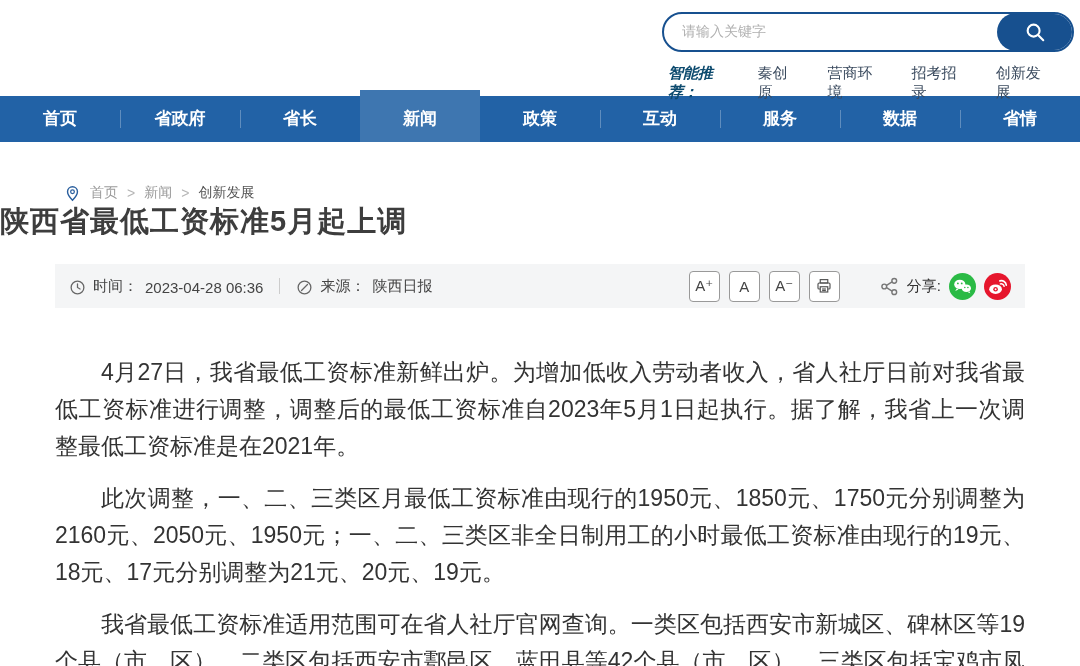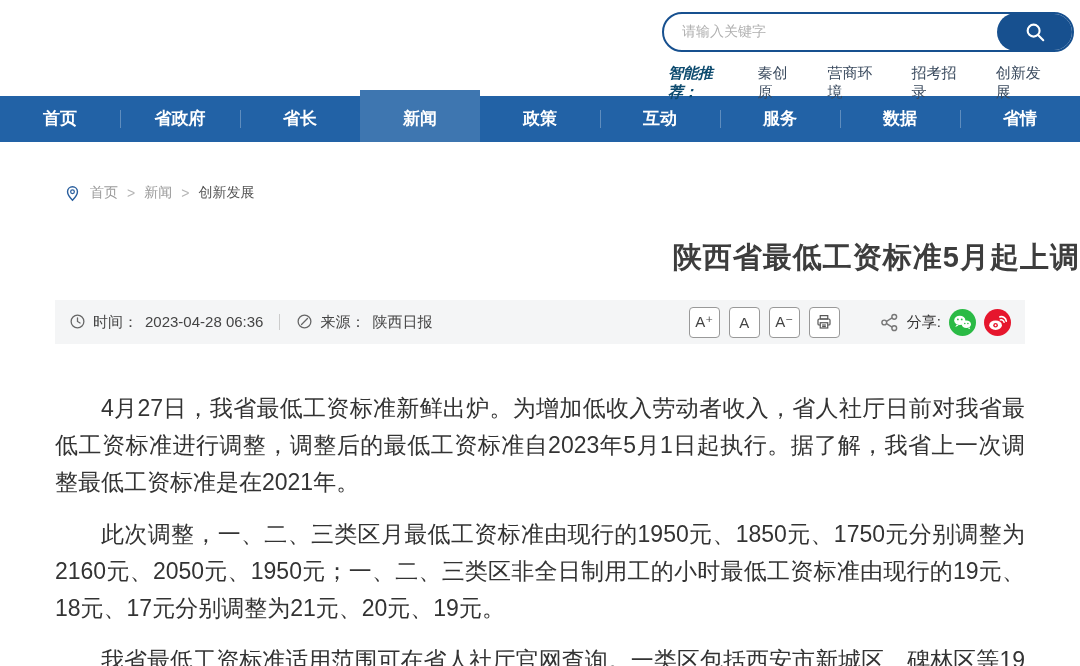--- a/index.html
+++ b/index.html
@@ -39,26 +39,26 @@
   .nav li.active::before, .nav li.active + li::before { display:none; }
 
   
   .breadcrumb { margin:42px 0 0 64px; display:flex; align-items:center; gap:9px; font-size:14px; color:#9a9a9a; }
   .breadcrumb .pin { width:17px; height:17px; }
   .breadcrumb a { color:#9a9a9a; text-decoration:none; cursor:pointer; }
   .breadcrumb .current { color:#555; }
   .breadcrumb .sep { color:#b5b5b5; }
 
   
-  .article-title { margin-top:36px; text-align:right; font-size:29px; font-weight:600;
+  .article-title { text-align:left; font-size:29px; font-weight:600;
     color:#3d3d3d; letter-spacing:1px; }
 
   .meta-bar { width:970px; margin:22px auto 0; height:44px; background:#f4f5f6;
     display:flex; align-items:center; padding:0 14px; font-size:15px; color:#444; }
-  .meta-item { display:flex; align-items:flex-start; gap:7px; }
+  .meta-item { display:flex; align-items:flex-end; gap:7px; }
   .meta-divider { width:1px; height:16px; background:#ccc; margin:0 16px; }
   .meta-right { margin-left:auto; display:flex; align-items:center; }
   .font-btn { width:31px; height:31px; margin-left:9px; background:#fff; border:1px solid #999;
     border-radius:4px; font-size:15px; color:#444; cursor:pointer; display:flex;
     align-items:center; justify-content:center; font-family:inherit; }
   .share-group { display:flex; align-items:center; margin-left:40px; gap:8px; }
   .share-label { color:#333; font-size:15px;text-align:right; }
   .share-circle { width:27px; height:27px; cursor:pointer; }
 
   .article-body { width:970px; margin:46px auto 0; }

